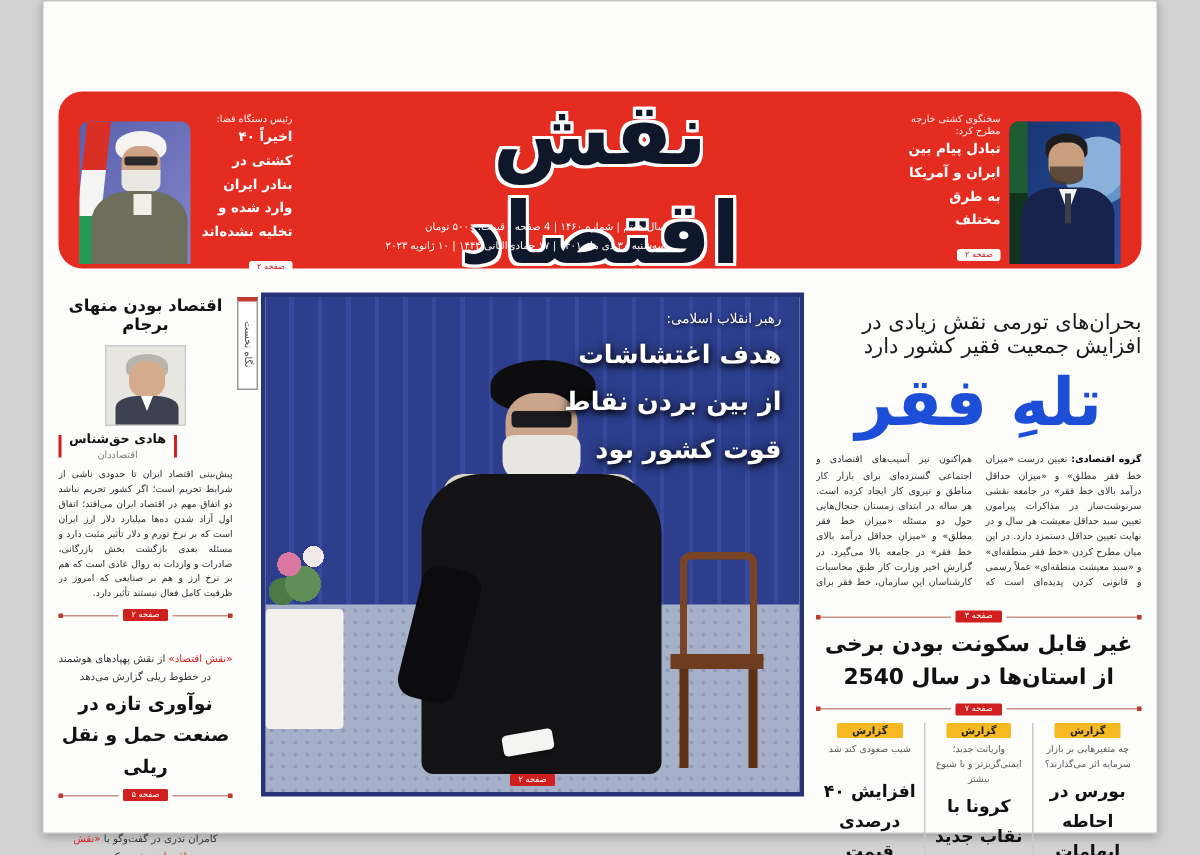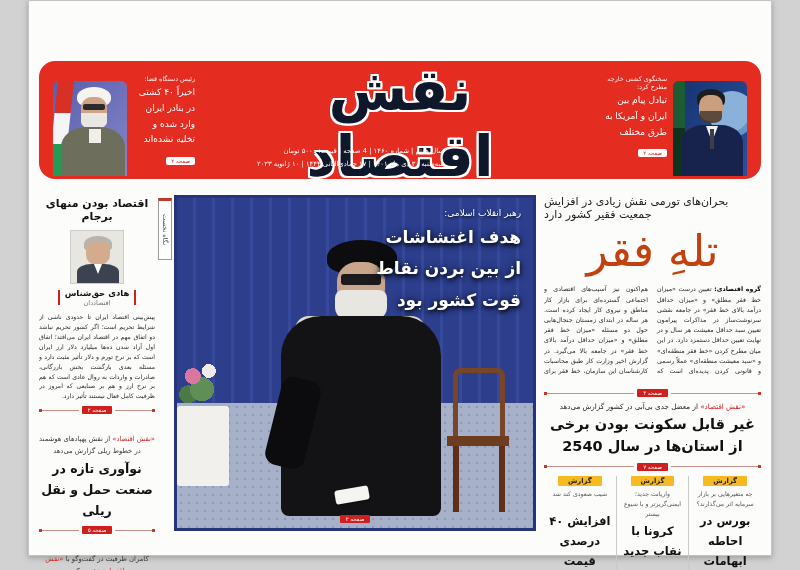--- a/index.html
+++ b/index.html
@@ -22,21 +22,21 @@
   .ptype { position:absolute; left:402px; width:88px; top:84px; color:#fff;
            font-size:6.8px; line-height:1.95; text-align:center; }
   .url-line { position:absolute; left:0; top:181px; width:100%; text-align:center;
               color:#9b9b9b; font-size:7px; direction:ltr;margin-top:15px; }
 
   .band-box { position:absolute; top:0; height:100%; }
   .band-photo { position:absolute; top:20px; width:74px; height:95px; border-radius:6px 6px 0 0;
                 overflow:hidden; }
   .band-text { position:absolute; top:14px; width:62px; text-align:right; color:#fff; }
   .band-kicker { font-size:6.4px; opacity:.95; margin-bottom:2px; }
-  .band-title { font-size:9px; font-weight:normal; line-height:1.75; }
+  .band-title { font-size:9px; font-weight:bold; line-height:1.75; }
   .pill-white { background:#fff; color:#d01f1f; font-size:5.5px; padding:1px 5px;
                 border-radius:2px; display:inline-block; margin-top:3px; }
 
   
   .abs { position:absolute; }
 
   
   .col-left { position:absolute; left:10px; top:194px; width:116px; text-align:center; }
   .tab-first-look { position:absolute; left:129px; top:197px; width:14px; height:62px;
                     border:1px solid #9a9a9a; border-top:3px solid #c0392b;
@@ -52,22 +52,22 @@
                  background-image:radial-gradient(#8d98b6 1px, transparent 1.4px);
                  background-size:8px 8px; }
   .overlay-txt { position:absolute; right:12px; top:10px; text-align:right; color:#fff; z-index:5; }
   .overlay-kicker { font-size:9px; margin-bottom:4px; text-shadow:0 1px 3px rgba(0,0,0,.95); }
   .overlay-line { font-size:17px; font-weight:bold; line-height:1.85;
                   text-shadow:0 2px 4px rgba(0,0,0,.95), 0 0 8px rgba(0,0,0,.6); }
 
   .col-right { position:absolute; left:515px; top:194px; width:217px; }
 
   
-  .lead-kicker { font-size:11px; text-align:left; color:#1a1a1a; }
-  .lead-headline { font-size:44px; font-weight:normal; text-align:center; color:#c2410c;
+  .lead-kicker { font-size:14px; text-align:right; color:#1a1a1a;margin-top:12px; }
+  .lead-headline { font-size:44px; font-weight:bold; text-align:center; color:#1d4ed8;
                    line-height:1.35; letter-spacing:-1px; }
   .lead-body { margin-top:4px; font-size:6.3px; line-height:1.62; text-align:justify;
                color:#2a2a2a; column-count:2; column-gap:9px; height:100px;
                column-fill:auto; overflow:hidden; }
   .lead-byline { font-weight:bold; color:#000; }
 
   
   .marker { display:flex; align-items:center; margin:5px 0; }
   .m-line { flex:1; height:1px; background:#c98f89; position:relative; }
   .m-line:first-child::before,
@@ -92,21 +92,21 @@
          padding:1px 10px; border-radius:1px; margin-bottom:3px; }
   .report-kicker { font-size:6.2px; color:#555; line-height:1.6; text-align:center;
                    min-height:20px; }
   .report-headline { font-size:11.5px; font-weight:bold; color:#111; text-align:center;
                      line-height:1.75; margin-top:2px; }
 
   
   .op-title { font-size:11px; font-weight:bold; color:#111; margin-top:2px; }
   .columnist { width:54px; height:54px; margin:7px auto 4px; border:1px solid #ccc;
                position:relative; overflow:hidden; background:#e8e6e0; }
-  .name-row { display:flex; align-items:center; justify-content:center; gap:5px; }
+  .name-row { display:flex; align-items:center; justify-content:flex-end; gap:5px; }
   .red-bar { width:2px; height:15px; background:#d01f1f; }
   .op-name { font-size:8.5px; font-weight:bold; color:#111; }
   .op-role { font-size:6.5px; color:#777; margin-top:1px; }
   .op-body { margin-top:5px; font-size:6.2px; line-height:1.6; text-align:justify;
              color:#2a2a2a; max-height:112px; overflow:hidden; }
   .side-kicker { font-size:6.8px; color:#333; line-height:1.7; margin-top:20px; }
   .side-headline { font-size:12.5px; font-weight:bold; color:#111; line-height:1.65;
                    margin-top:2px; }
 
   .photo-marker { position:absolute; bottom:3px; left:0; width:100%; text-align:center; z-index:6; }
@@ -203,23 +203,20 @@
     <div class="lead-body">
       <span class="lead-byline">گروه اقتصادی:</span>
       <span>تعیین درست «میزان خط فقر مطلق» و «میزان حداقل درآمد بالای خط فقر» در جامعه نقشی سرنوشت‌ساز در مذاکرات پیرامون تعیین سبد حداقل معیشت هر سال و در نهایت تعیین حداقل دستمزد دارد. در این میان مطرح کردن «خط فقر منطقه‌ای» و «سبد معیشت منطقه‌ای» عملاً رسمی و قانونی کردن پدیده‌ای است که هم‌اکنون نیز آسیب‌های اقتصادی و اجتماعی گسترده‌ای برای بازار کار مناطق و نیروی کار ایجاد کرده است. هر ساله در ابتدای زمستان جنجال‌هایی حول دو مسئله «میزان خط فقر مطلق» و «میزان حداقل درآمد بالای خط فقر» در جامعه بالا می‌گیرد. در گزارش اخیر وزارت کار طبق محاسبات کارشناسان این سازمان، خط فقر برای تهران و کلانشهرهای بزرگ مشابه حدود ۱۴.۵ میلیون تومان به‌ازای هر خانوار تعیین و این رقم برای شهرستان‌ها و روستاها نصف این مقدار یعنی متوسط ۷.۷ میلیون تومان محاسبه شد. فاصله بیش از دو برابری میان حداقل دریافتی افراد بالای خط فقر در تهران با شهرستان‌ها البته با احتساب قیمت‌های ثابت خوراک، پوشاک، حمل و نقل و بهداشت تا حد زیادی عجیب است.</span>
     </div>
     <div class="marker">
       <span class="m-line"></span>
         <span class="m-pill">صفحه ۳</span>
         <span class="m-line"></span>
     </div>
 
-    <div class="second-kicker">
-      <span class="kicker-red">«نقش اقتصاد»</span><span> از معضل جدی بی‌آبی در کشور گزارش می‌دهد</span>
-    </div>
     <div class="second-headline">غیر قابل سکونت بودن برخی از استان‌ها در سال 2540</div>
     <div class="marker">
       <span class="m-line"></span>
         <span class="m-pill">صفحه ۷</span>
         <span class="m-line"></span>
     </div>
 
     <div class="reports">
       <div class="report">
         <span class="tag">گزارش</span>
@@ -274,19 +271,19 @@
       <span></span><span class="kicker-red">«نقش اقتصاد»</span><span> از نقش پهپادهای هوشمند در خطوط ریلی گزارش می‌دهد</span>
     </div>
     <div class="side-headline">نوآوری تازه در صنعت حمل و نقل ریلی</div>
     <div class="marker">
       <span class="m-line"></span>
         <span class="m-pill">صفحه ۵</span>
         <span class="m-line"></span>
     </div>
 
     <div class="side-kicker">
-      <span>کامران ظرفیت در گفت‌وگو با </span><span class="kicker-red">«نقش اقتصاد»</span><span> تشریح کرد</span>
+      <span>کامران ندری در گفت‌وگو با </span><span class="kicker-red">«نقش اقتصاد»</span><span> تشریح کرد</span>
     </div>
     <div class="side-headline">رابطه تورم و حذف صفر از پول ملی</div>
 
   </div>
 
 </div>
 
 </body></html>

